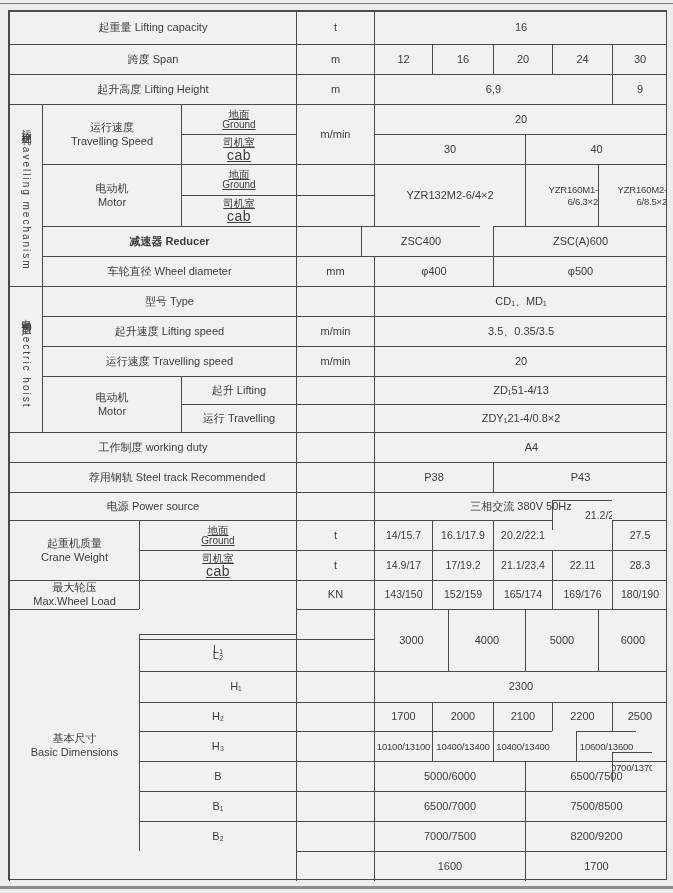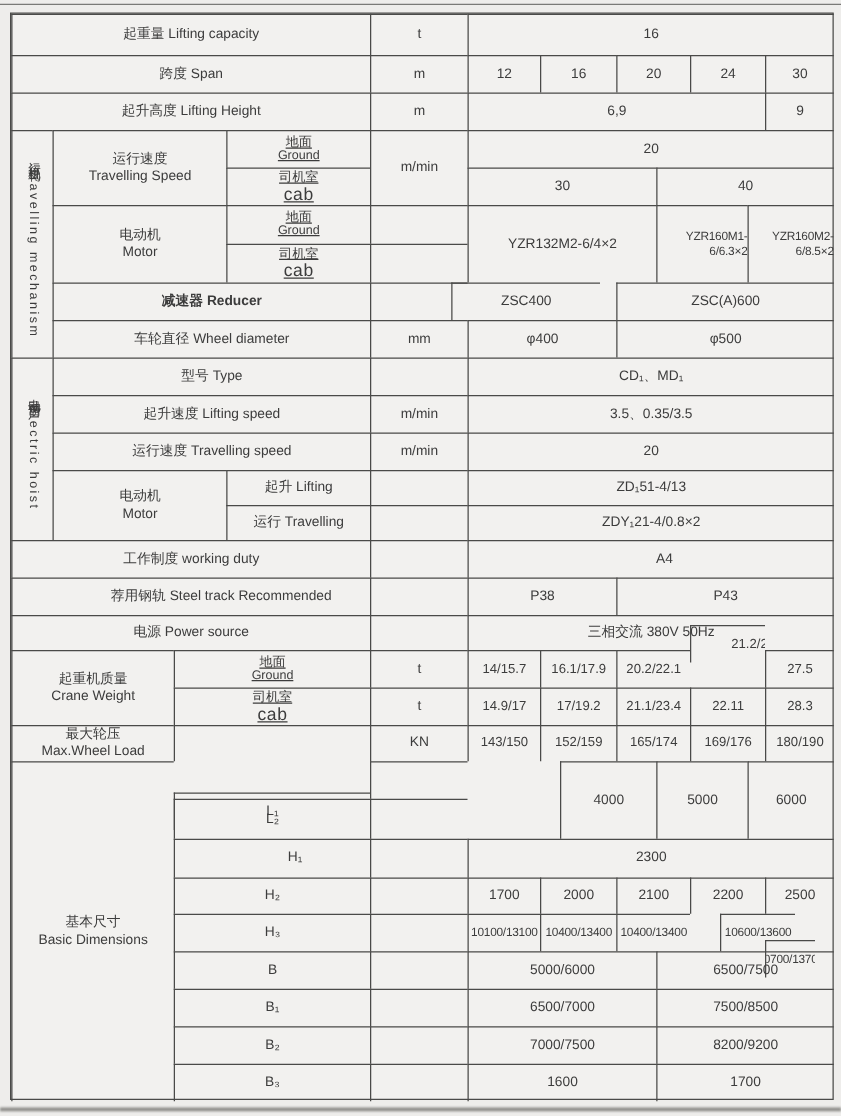--- a/index.html
+++ b/index.html
@@ -191,20 +191,21 @@
     <div class="c dim" style="left:543px;top:569px;width:60px;height:29px;">169/176</div>
     <div class="c dim" style="left:603px;top:569px;width:55px;height:29px;">180/190</div>
 
     <div class="c" style="left:0px;top:598px;width:130px;height:272px;">基本尺寸
 Basic  Dimensions</div>
 
     <div class="c" style="left:130px;top:623px;width:157px;height:30px;">L₁</div>
     <div class="c" style="left:130px;top:628px;width:157px;height:32px;">L₂</div>
     <div class="c" style="left:287px;top:598px;width:78px;height:30px;"></div>
     <div class="c" style="left:287px;top:628px;width:78px;height:32px;"></div>
+    <div class="c" style="left:365px;top:598px;width:74px;height:62px;">3000</div>
     <div class="c" style="left:439px;top:598px;width:77px;height:62px;">4000</div>
     <div class="c" style="left:516px;top:598px;width:73px;height:62px;">5000</div>
     <div class="c" style="left:589px;top:598px;width:69px;height:62px;">6000</div>
 
     <div class="c" style="left:130px;top:660px;width:157px;height:31px;padding-left:36px;">H₁</div>
     <div class="c" style="left:287px;top:660px;width:78px;height:31px;"></div>
     <div class="c" style="left:365px;top:660px;width:293px;height:31px;">2300</div>
 
     <div class="c" style="left:130px;top:691px;width:157px;height:29px;">H₂</div>
     <div class="c" style="left:287px;top:691px;width:78px;height:29px;"></div>
@@ -230,21 +231,20 @@
     <div class="c" style="left:130px;top:780px;width:157px;height:30px;">B₁</div>
     <div class="c" style="left:287px;top:780px;width:78px;height:30px;"></div>
     <div class="c" style="left:365px;top:780px;width:151px;height:30px;">6500/7000</div>
     <div class="c" style="left:516px;top:780px;width:142px;height:30px;">7500/8500</div>
 
     <div class="c" style="left:130px;top:810px;width:157px;height:30px;">B₂</div>
     <div class="c" style="left:287px;top:810px;width:78px;height:30px;"></div>
     <div class="c" style="left:365px;top:810px;width:151px;height:30px;">7000/7500</div>
     <div class="c" style="left:516px;top:810px;width:142px;height:30px;">8200/9200</div>
 
-    <div class="c" style="left:130px;top:840px;width:157px;height:30px;">B₃</div>
     <div class="c" style="left:287px;top:840px;width:78px;height:30px;"></div>
     <div class="c" style="left:365px;top:840px;width:151px;height:30px;">1600</div>
     <div class="c" style="left:516px;top:840px;width:142px;height:30px;">1700</div>
 
   </div>
 
   <div class="bottomrule"></div>
 </div>
 
 </body></html>

